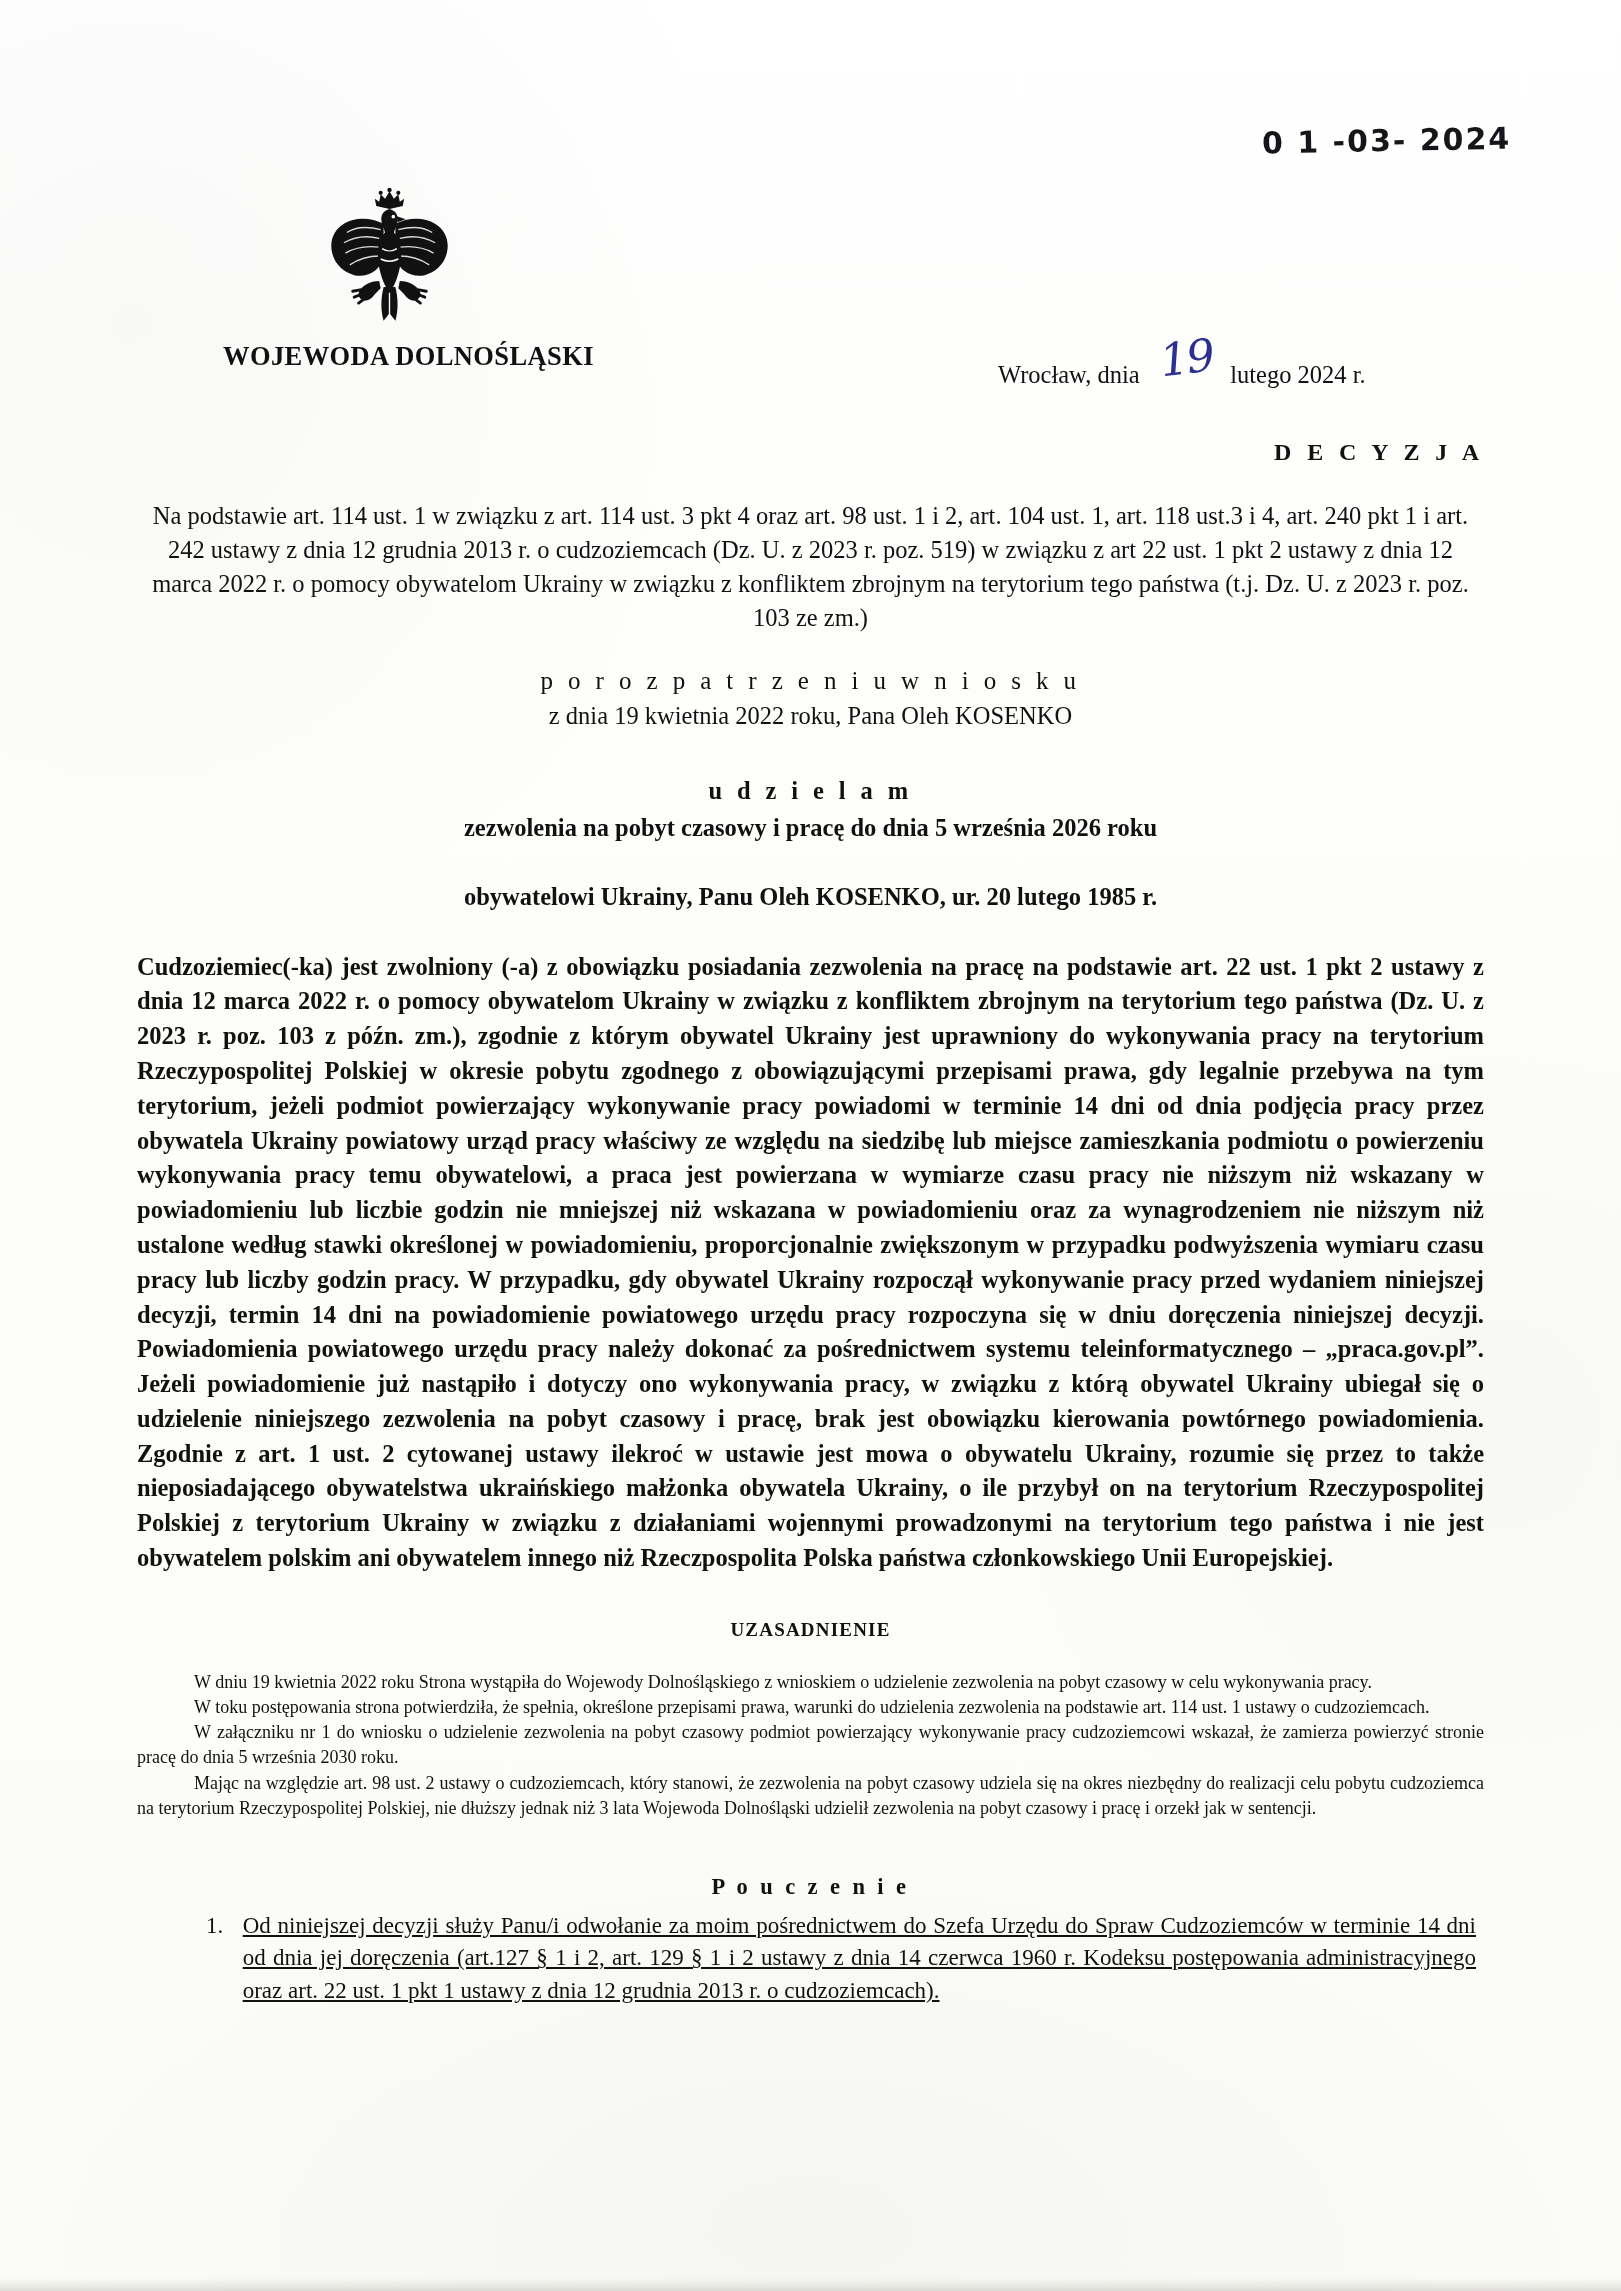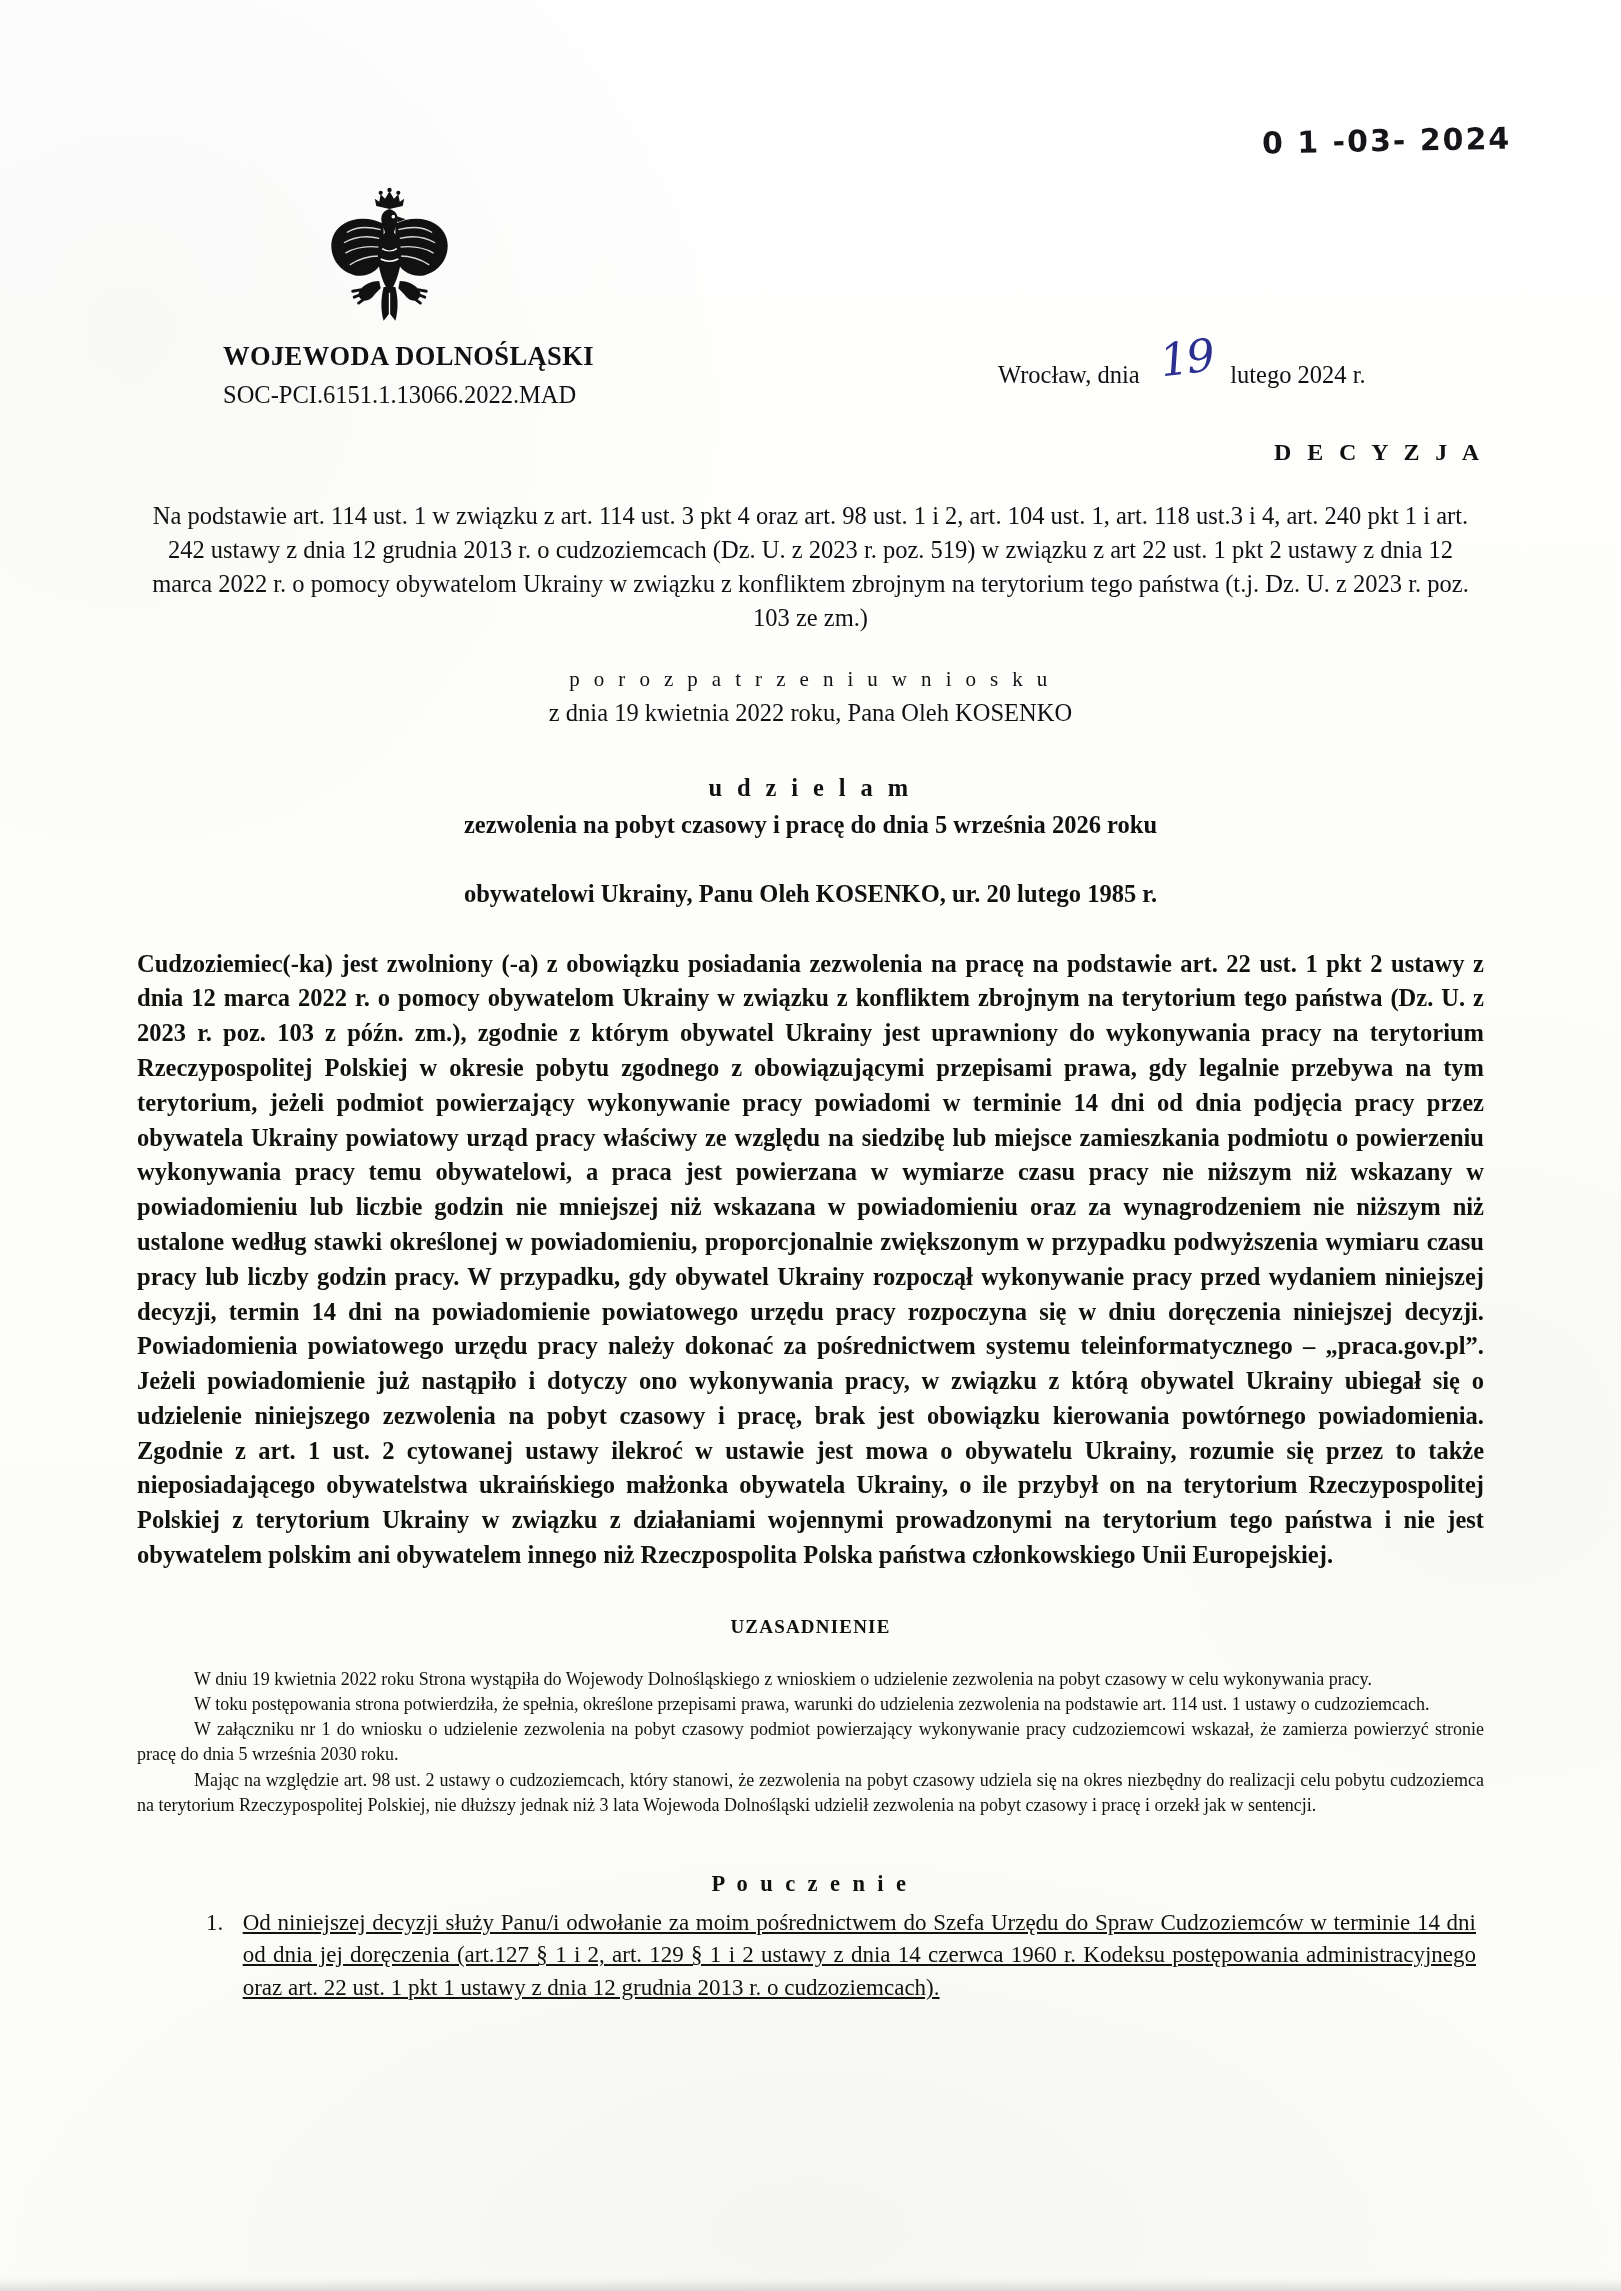--- a/index.html
+++ b/index.html
@@ -121,21 +121,21 @@
     margin: 17.6px 0 33px 0;
   }
   p.legal {
     font-size: 24.5px;
     line-height: 1.4;
     margin: 0 0 7.8px 0;
     text-align: center;
   }
   .center-block { text-align: center; }
   .spaced-head {
-    font-size: 21px;
+    font-size: 25px;
     letter-spacing: 4.4px;
     margin: 31px 0 3.9px 0;
   }
   .spaced-head-bold {
     font-size: 24.5px;
     font-weight: bold;
     letter-spacing: 4.4px;
     margin: 45px 0 5.9px 0;
   }
   .sub-line {
@@ -246,21 +246,20 @@
           <path d="M30 72 L25 73 M31 75 L26 77 M33 78 L29 81" stroke="#111" stroke-width="2" stroke-linecap="round"></path>
 
           <path d="M57 66 C62 66 67 68 70 72 C72 75 71 78 68 79 C65 80 62 78 60 75 L56 71 Z"></path>
           <path d="M70 72 L75 73 M69 75 L74 77 M67 78 L71 81" stroke="#111" stroke-width="2" stroke-linecap="round"></path>
         </g>
       </svg>
     </div>
 
     <div class="header-left">
       <div class="voivode-title">WOJEWODA DOLNOŚLĄSKI</div>
-      <div class="case-ref">SOC-PCI.6151.1.13066.2022.MAD</div>
     </div>
 
     <div class="header-right">
       <span>Wrocław, dnia</span><span class="handwritten-date">19</span><span>lutego 2024 r.</span>
     </div>
 
     <div class="body-flow">
 
       <div class="h-decyzja">D E C Y Z J A</div>
 

